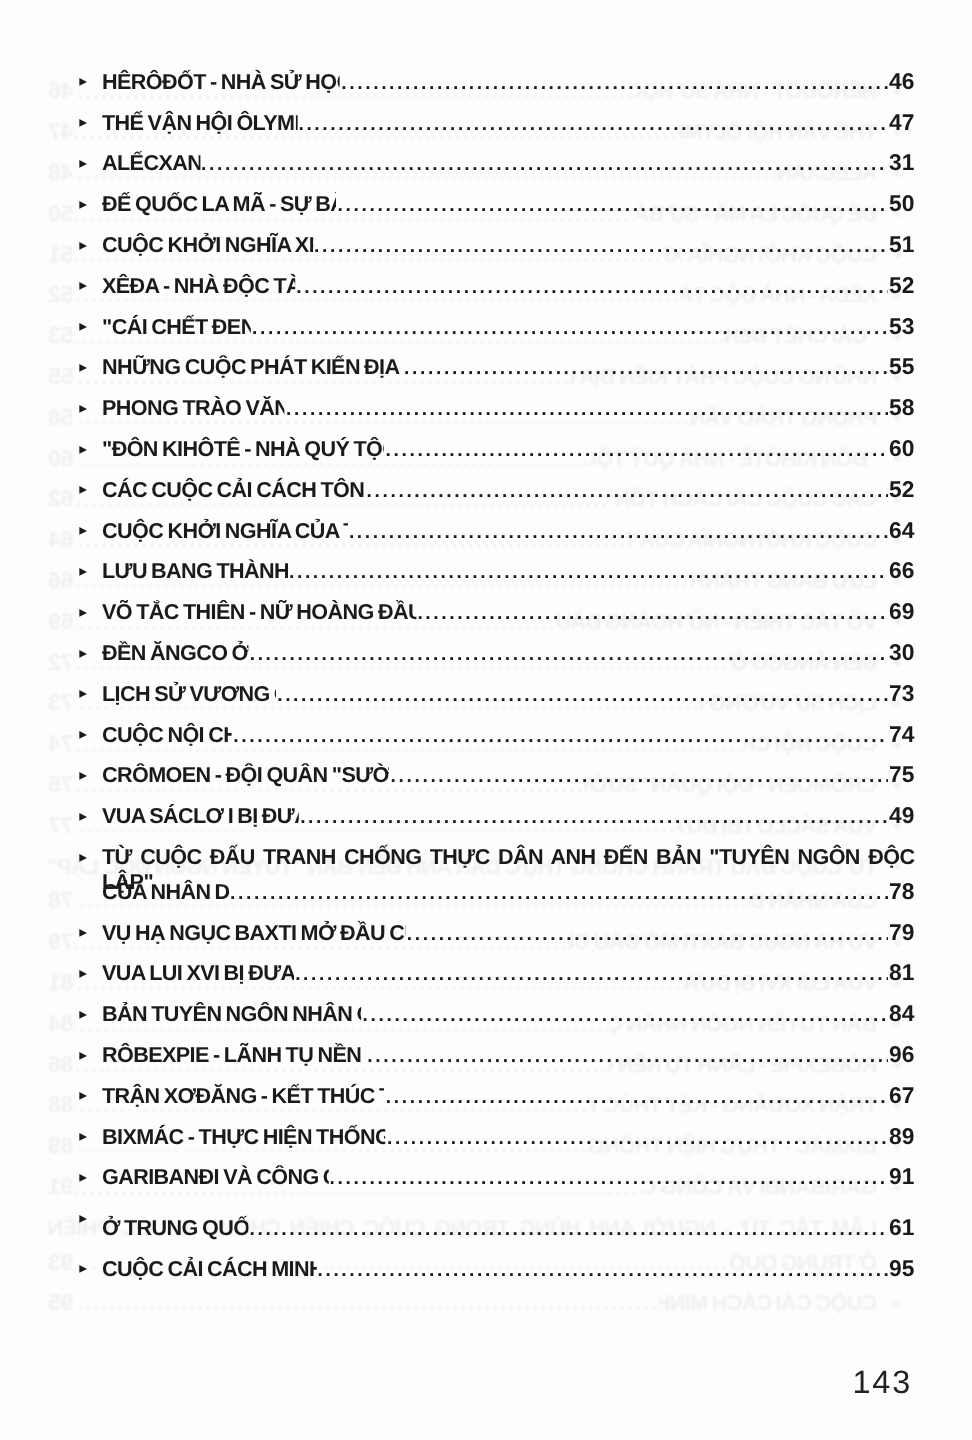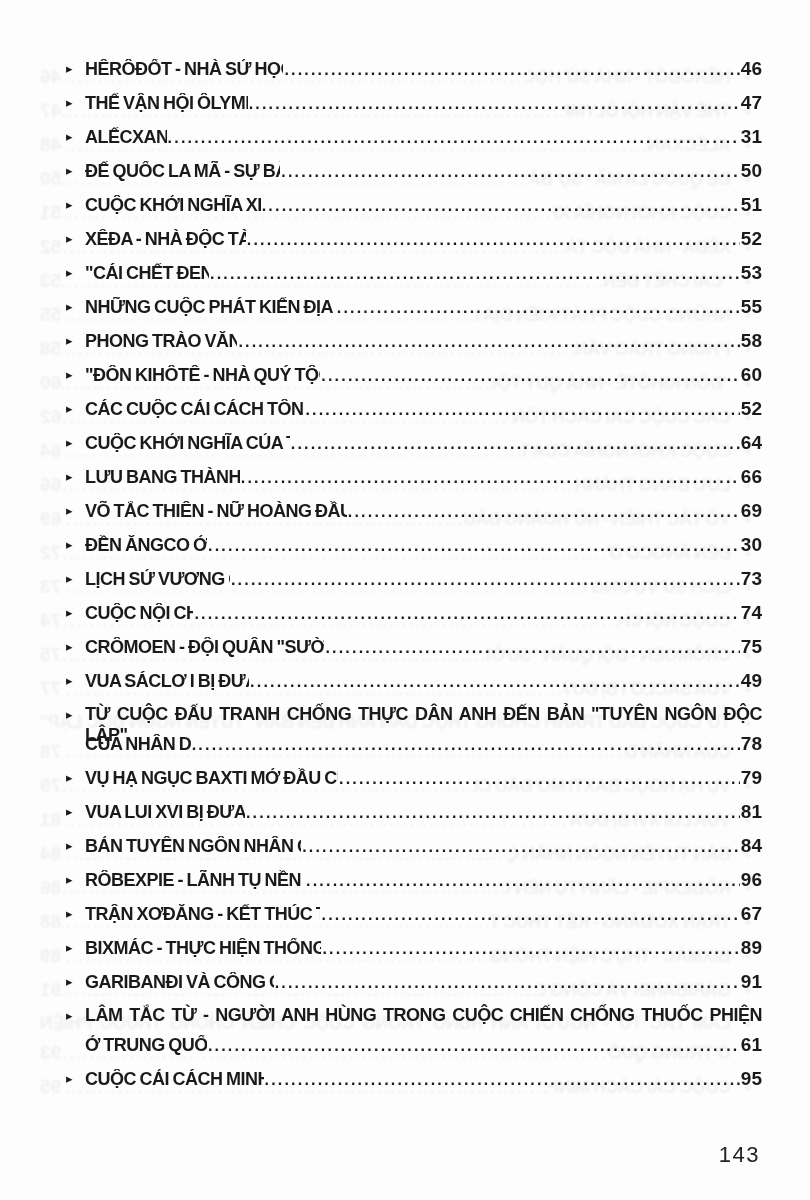--- a/index.html
+++ b/index.html
@@ -54,21 +54,21 @@
     height:21px;
     text-align:justify;
     text-align-last:justify;
   }
   .line.justified .title { white-space:normal; display:inline; }
   .line2 { margin-top:8px; }
   .footer {
     position:absolute;
     right:50px; bottom:32px;
     z-index:2;
-    font-size:22px;
+    font-size:27px;
     font-weight:400;
     letter-spacing:1.5px;
     color:#222222;
   }
   
   .ghost-layer {
     position:absolute;
     top:66px; left:40px; right:60px;
     z-index:1;
     transform:scaleX(-1);
@@ -381,25 +381,20 @@
         <span class="title">GARIBANĐI VÀ CÔNG CUỘC THỐNG NHẤT ITALIA</span>
         <span class="leader"></span>
         <span class="pagenum">91</span>
       </div>
     </div>
   </div>
 
   <div class="entry">
     <span class="marker">▸</span>
     <div class="entry-body">
-      <div class="line justified">
-        <span class="title">LÂM TẮC TỪ - NGƯỜI ANH HÙNG TRONG CUỘC CHIẾN CHỐNG THUỐC PHIỆN</span>
-        
-        
-      </div>
     <div class="line line2">
             <span class="title">Ở TRUNG QUỐC (1840-1842)</span>
             <span class="leader"></span>
             <span class="pagenum">61</span>
           </div>
         </div>
   </div>
 
   <div class="entry">
     <span class="marker">▸</span>

